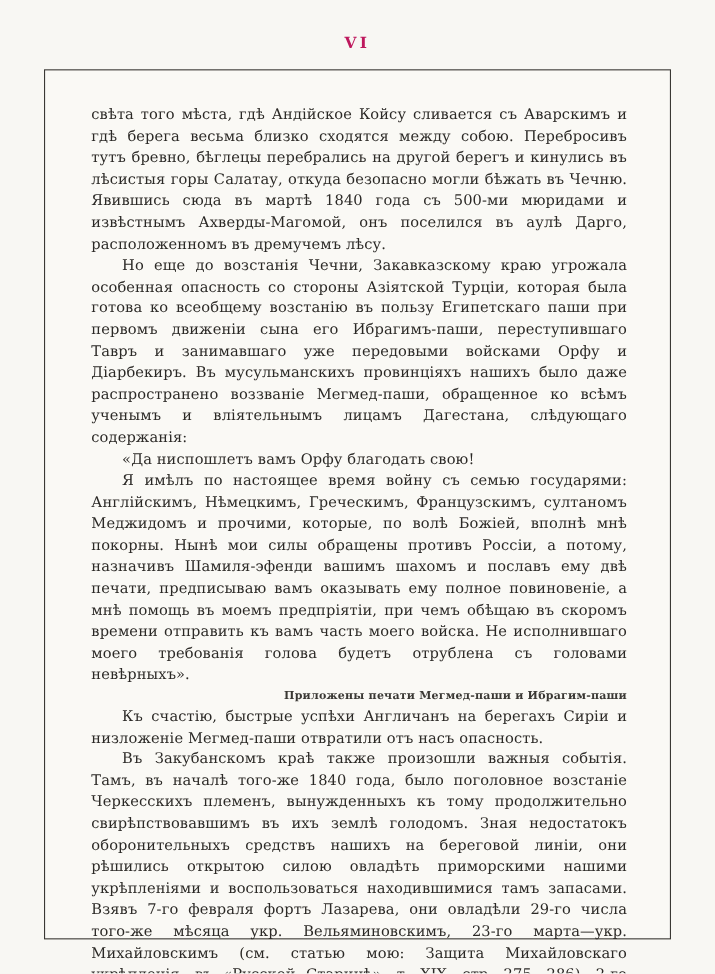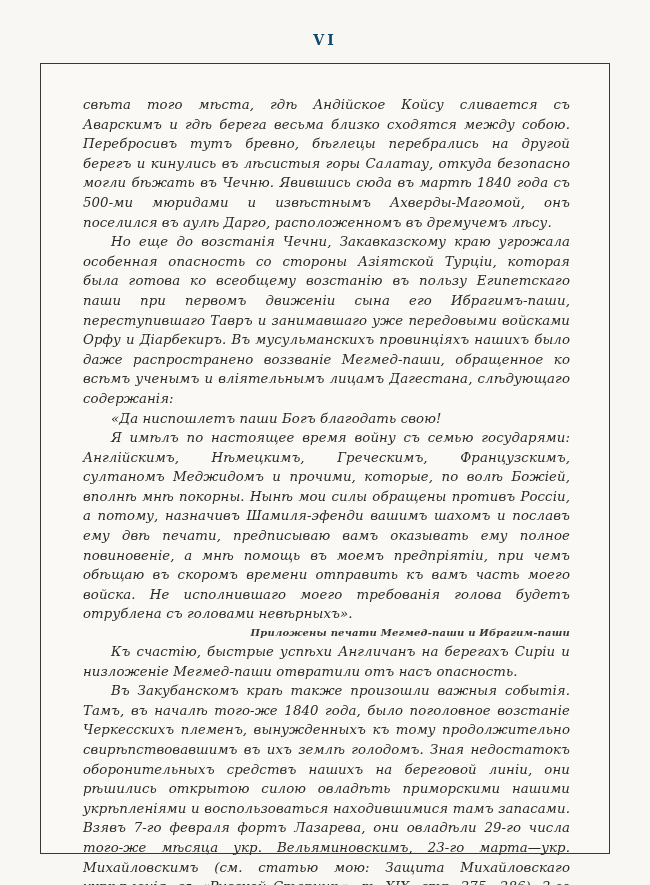--- a/index.html
+++ b/index.html
@@ -17,21 +17,21 @@
   }
   .page-number {
     position: absolute;
     top: 32px;
     left: 0;
     width: 650px;
     text-align: center;
     font-size: 14px;
     font-weight: bold;
     letter-spacing: 3px;
-    color: #0c4a6e;
+    color: #be185d;
   }
   .frame {
     position: absolute;
     left: 40px;
     top: 63px;
     width: 570px;
     height: 791px;
     border: 1.5px solid #3a3834;
     background: #faf9f5;
     box-sizing: border-box;
@@ -42,21 +42,20 @@
     top: 95px;
     width: 487px;
     color: #2b2926;
     font-size: 13.3px;
     line-height: 19.6px;
     text-align: justify;
     letter-spacing: 0.1px;
   }
   .text-block p {
     margin: 0;
-    font-style: italic;
   }
   .text-block p.indent {
     text-indent: 28px;
   }
   .seal-note {
     margin: 0;
     padding-top: 2px;
     text-align: right;
     font-size: 10px;
     line-height: 14px;
@@ -73,20 +72,20 @@
 
 <div class="scan-page">
 
   <div class="page-number">VI</div>
 
   <div class="frame"></div>
 
   <div class="text-block">
     <p>свѣта того мѣста, гдѣ Андійское Койсу сливается съ Аварскимъ и гдѣ берега весьма близко сходятся между собою. Перебросивъ тутъ бревно, бѣглецы перебрались на другой берегъ и кинулись въ лѣсистыя горы Салатау, откуда безопасно могли бѣжать въ Чечню. Явившись сюда въ мартѣ 1840 года съ 500-ми мюридами и извѣстнымъ Ахверды-Магомой, онъ поселился въ аулѣ Дарго, расположенномъ въ дремучемъ лѣсу.</p>
     <p class="indent">Но еще до возстанія Чечни, Закавказскому краю угрожала особенная опасность со стороны Азіятской Турціи, которая была готова ко всеобщему возстанію въ пользу Египетскаго паши при первомъ движеніи сына его Ибрагимъ-паши, переступившаго Тавръ и занимавшаго уже передовыми войсками Орфу и Діарбекиръ. Въ мусульманскихъ провинціяхъ нашихъ было даже распространено воззваніе Мегмед-паши, обращенное ко всѣмъ ученымъ и вліятельнымъ лицамъ Дагестана, слѣдующаго содержанія:</p>
-    <p class="indent">«Да ниспошлетъ паши Богъ благодать свою!</p>
+    <p class="indent">«Да ниспошлетъ вамъ Орфу благодать свою!</p>
     <p class="indent">Я имѣлъ по настоящее время войну съ семью государями: Англійскимъ, Нѣмецкимъ, Греческимъ, Французскимъ, султаномъ Меджидомъ и прочими, которые, по волѣ Божіей, вполнѣ мнѣ покорны. Нынѣ мои силы обращены противъ Россіи, а потому, назначивъ Шамиля-эфенди вашимъ шахомъ и пославъ ему двѣ печати, предписываю вамъ оказывать ему полное повиновеніе, а мнѣ помощь въ моемъ предпріятіи, при чемъ обѣщаю въ скоромъ времени отправить къ вамъ часть моего войска. Не исполнившаго моего требованія голова будетъ отрублена съ головами невѣрныхъ».</p>
     <p class="seal-note">Приложены печати Мегмед-паши и Ибрагим-паши</p>
     <p class="indent after-note">Къ счастію, быстрые успѣхи Англичанъ на берегахъ Сиріи и низложеніе Мегмед-паши отвратили отъ насъ опасность.</p>
     <p class="indent">Въ Закубанскомъ краѣ также произошли важныя событія. Тамъ, въ началѣ того-же 1840 года, было поголовное возстаніе Черкесскихъ племенъ, вынужденныхъ къ тому продолжительно свирѣпствовавшимъ въ ихъ землѣ голодомъ. Зная недостатокъ оборонительныхъ средствъ нашихъ на береговой линіи, они рѣшились открытою силою овладѣть приморскими нашими укрѣпленіями и воспользоваться находившимися тамъ запасами. Взявъ 7-го февраля фортъ Лазарева, они овладѣли 29-го числа того-же мѣсяца укр. Вельяминовскимъ, 23-го марта—укр. Михайловскимъ (см. статью мою: Защита Михайловскаго укрѣпленія, въ «Русской Старинѣ», т. XIX, стр. 275—286), 2-го апрѣля—фортомъ Николаевскимъ; но дерзость ихъ, наконецъ, была наказана, когда они 26-го мая атаковали укр. Абинъ. Потерпѣвъ здѣсь полное пораженіе, они разошлись по домамъ и уже болѣе ничего предпринимать не осмѣлились. Между-тѣмъ изъ раззоренныхъ укрѣпленій, Вельяминов-</p>
   </div>
 
 </div>
 
 </body></html>

